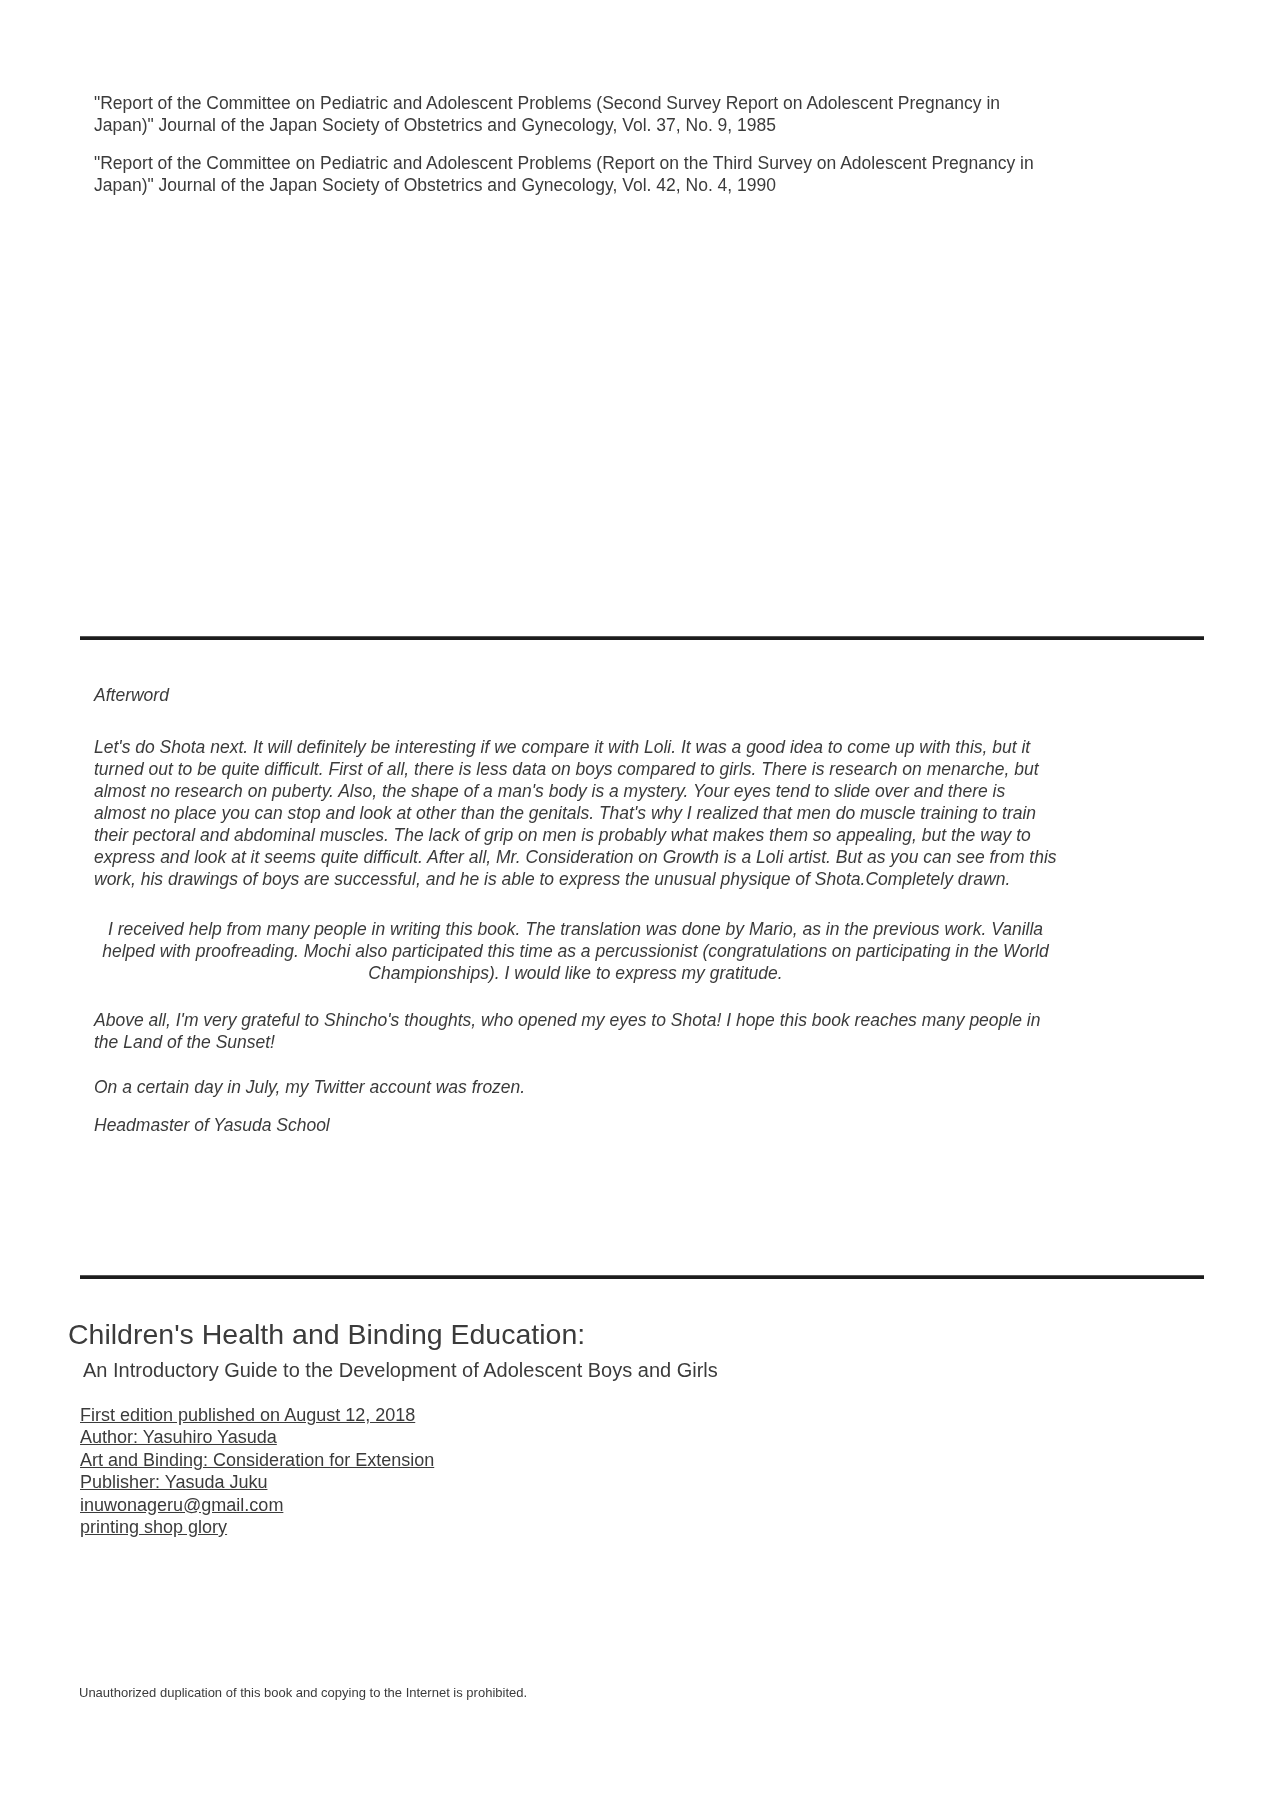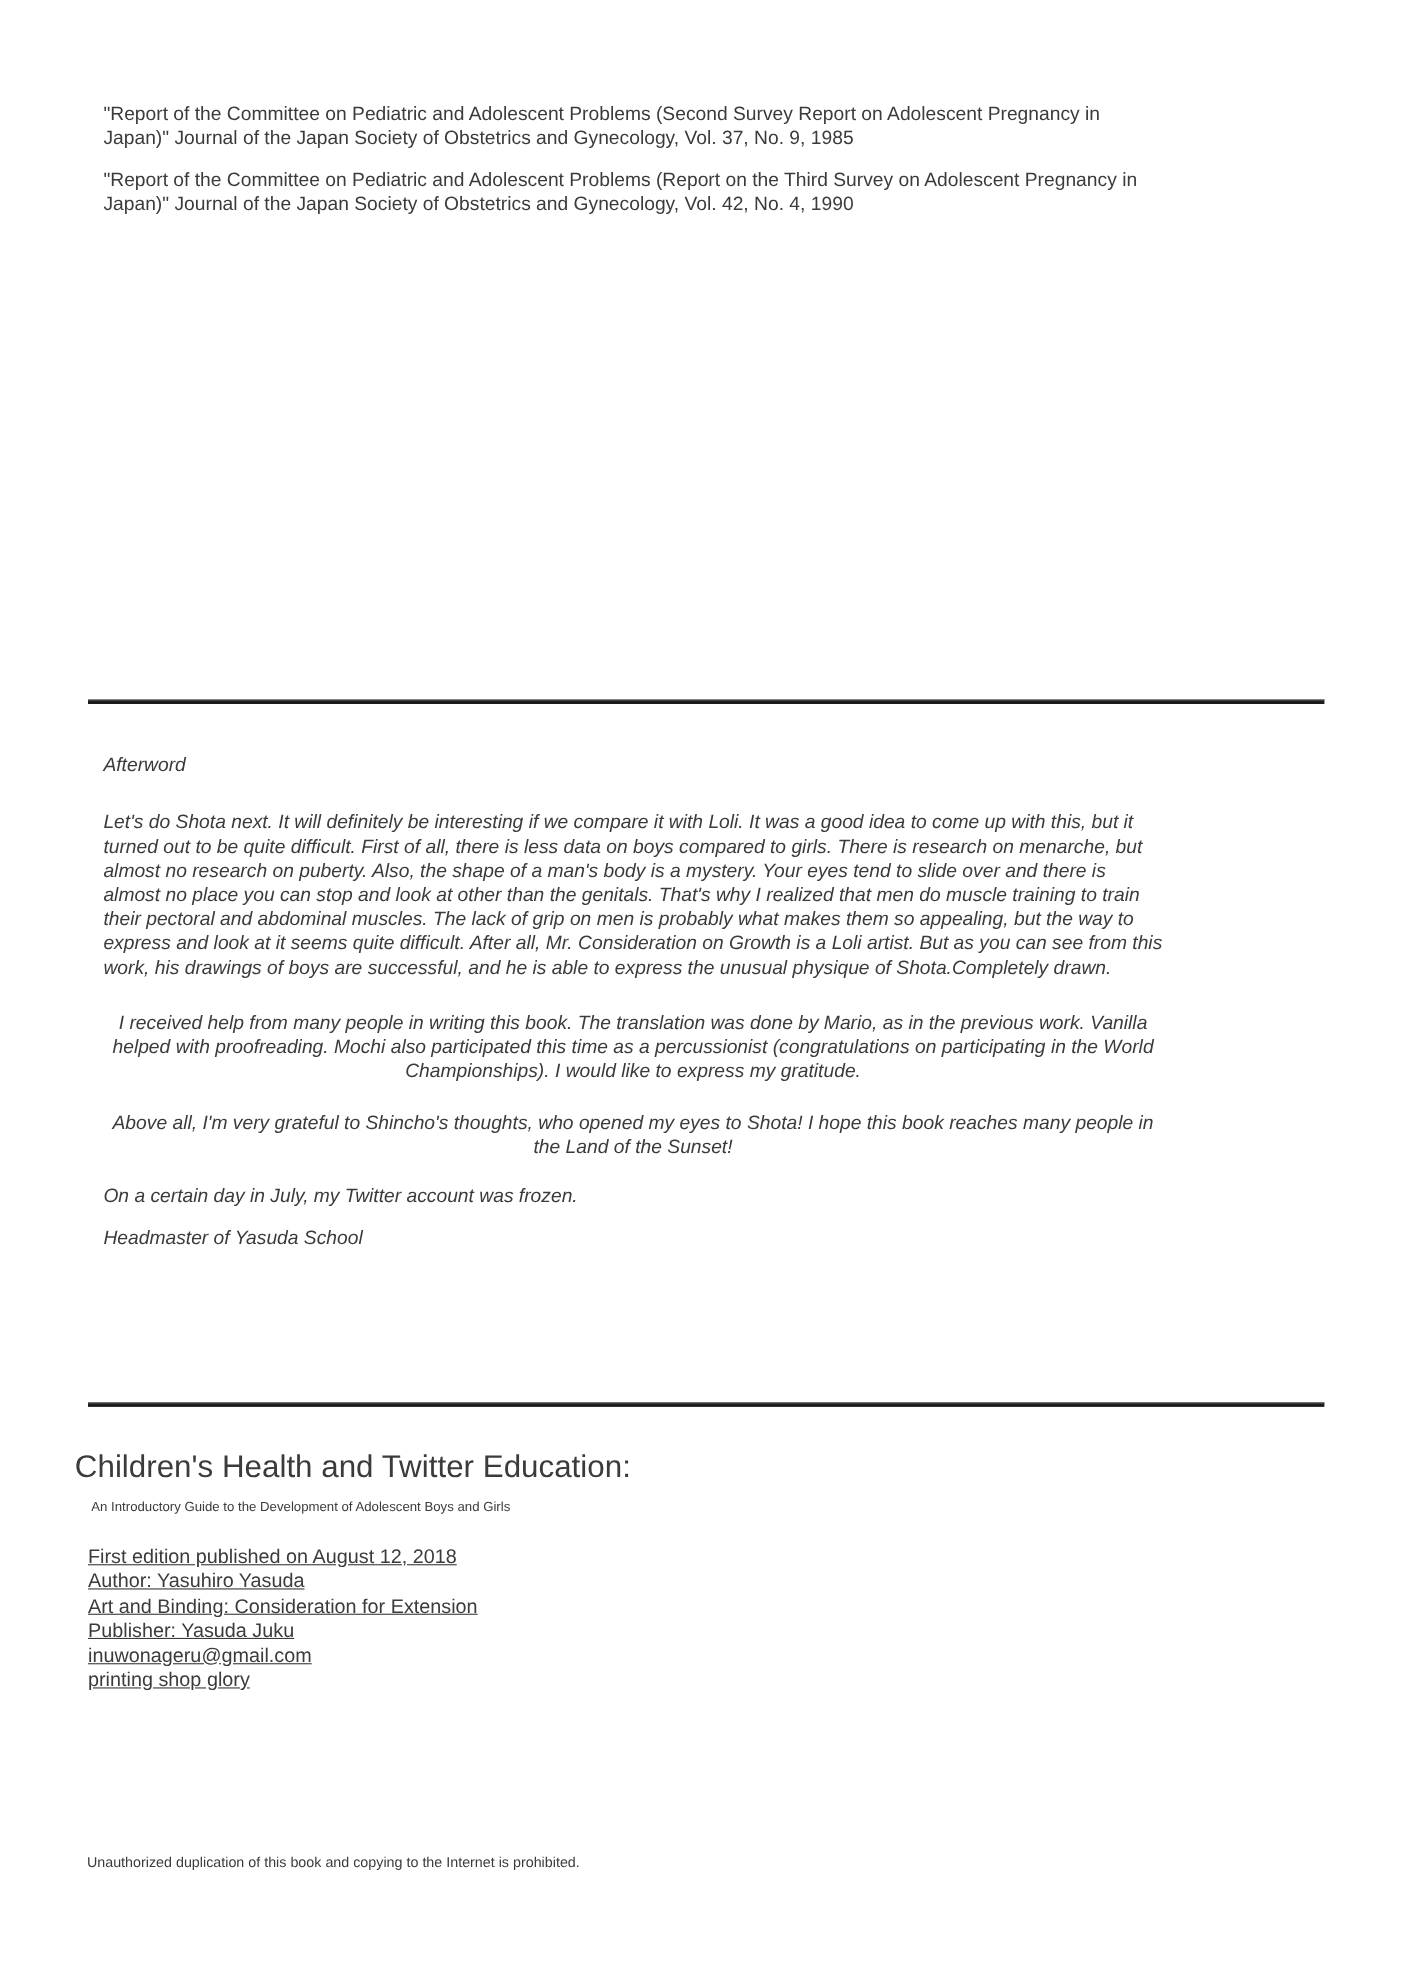--- a/index.html
+++ b/index.html
@@ -21,21 +21,21 @@
     line-height: 22px;
     margin: 0;
   }
   .refs { left: 94px; top: 92px; width: 963px; }
   .afterword { left: 94px; top: 684px; width: 963px; font-style: italic; }
   .mb16 { margin-bottom: 16px; }
   .mb30 { margin-bottom: 30px; }
   .mb28 { margin-bottom: 28px; }
   .mb25 { margin-bottom: 25px; text-align: center; }
   .mb24 { margin-bottom: 16px; }
-  .mb23 { margin-bottom: 23px; text-align: center; }
+  .mb23 { margin-bottom: 23px; }
   .rule {
     left: 80px;
     width: 1124px;
     height: 3px;
     background: #1c1c1c;
     border-top: 1px solid #555;
   }
   #hr1 { top: 636px; }
   #hr2 { top: 1275px; }
   .title {
@@ -44,21 +44,21 @@
     font-size: 28.5px;
     line-height: 34px;
     font-weight: normal;
     margin: 0;
     color: #3b3b3b;
     white-space: nowrap;
   }
   .subtitle {
     left: 83px;
     top: 1358px;
-    font-size: 12px;
+    font-size: 20px;
     line-height: 24px;
     white-space: nowrap;
   }
   .colophon {
     left: 80px;
     top: 1404px;
     font-size: 18px;
     line-height: 22.4px;
     text-decoration: underline;
   }
@@ -85,21 +85,21 @@
     <p class="body-text mb30">Afterword</p>
     <p class="body-text mb28">Let's do Shota next. It will definitely be interesting if we compare it with Loli. It was a good idea to come up with this, but it turned out to be quite difficult. First of all, there is less data on boys compared to girls. There is research on menarche, but almost no research on puberty. Also, the shape of a man's body is a mystery. Your eyes tend to slide over and there is almost no place you can stop and look at other than the genitals. That's why I realized that men do muscle training to train their pectoral and abdominal muscles. The lack of grip on men is probably what makes them so appealing, but the way to express and look at it seems quite difficult. After all, Mr. Consideration on Growth is a Loli artist. But as you can see from this work, his drawings of boys are successful, and he is able to express the unusual physique of Shota.Completely drawn.</p>
     <p class="body-text mb25">I received help from many people in writing this book. The translation was done by Mario, as in the previous work. Vanilla helped with proofreading. Mochi also participated this time as a percussionist (congratulations on participating in the World Championships). I would like to express my gratitude.</p>
     <p class="body-text mb23">Above all, I'm very grateful to Shincho's thoughts, who opened my eyes to Shota! I hope this book reaches many people in the Land of the Sunset!</p>
     <p class="body-text mb24">On a certain day in July, my Twitter account was frozen.</p>
     <p class="body-text">Headmaster of Yasuda School</p>
   </section>
 
   <div class="abs rule" id="hr2"></div>
 
-  <h1 class="abs title">Children's Health and Twitter Education:</h1>
+  <h1 class="abs title">Children's Health and Binding Education:</h1>
 
   <div class="abs subtitle">An Introductory Guide to the Development of Adolescent Boys and Girls</div>
 
   <section class="abs colophon">
     <div>First edition published on August 12, 2018</div>
     <div>Author: Yasuhiro Yasuda</div>
     <div>Art and Binding: Consideration for Extension</div>
     <div>Publisher: Yasuda Juku</div>
     <div>inuwonageru@gmail.com</div>
     <div>printing shop glory</div>

